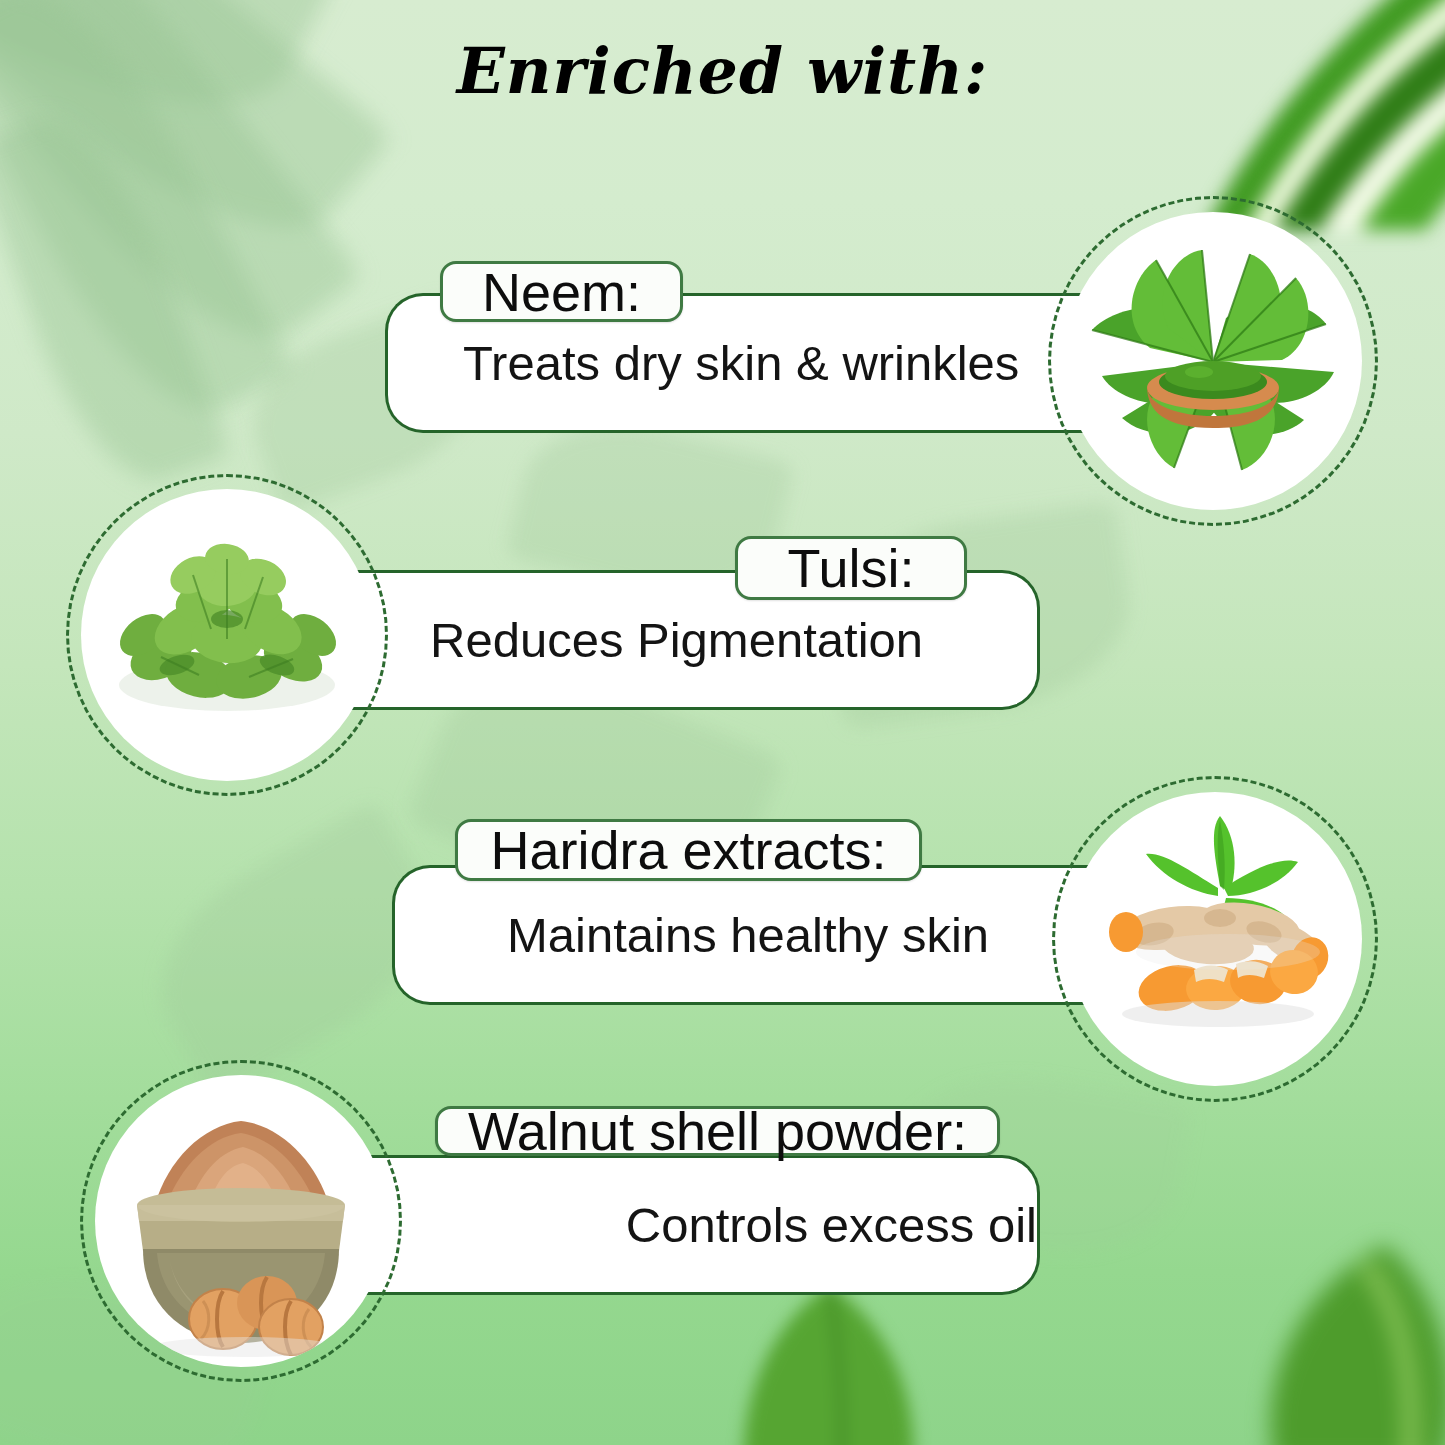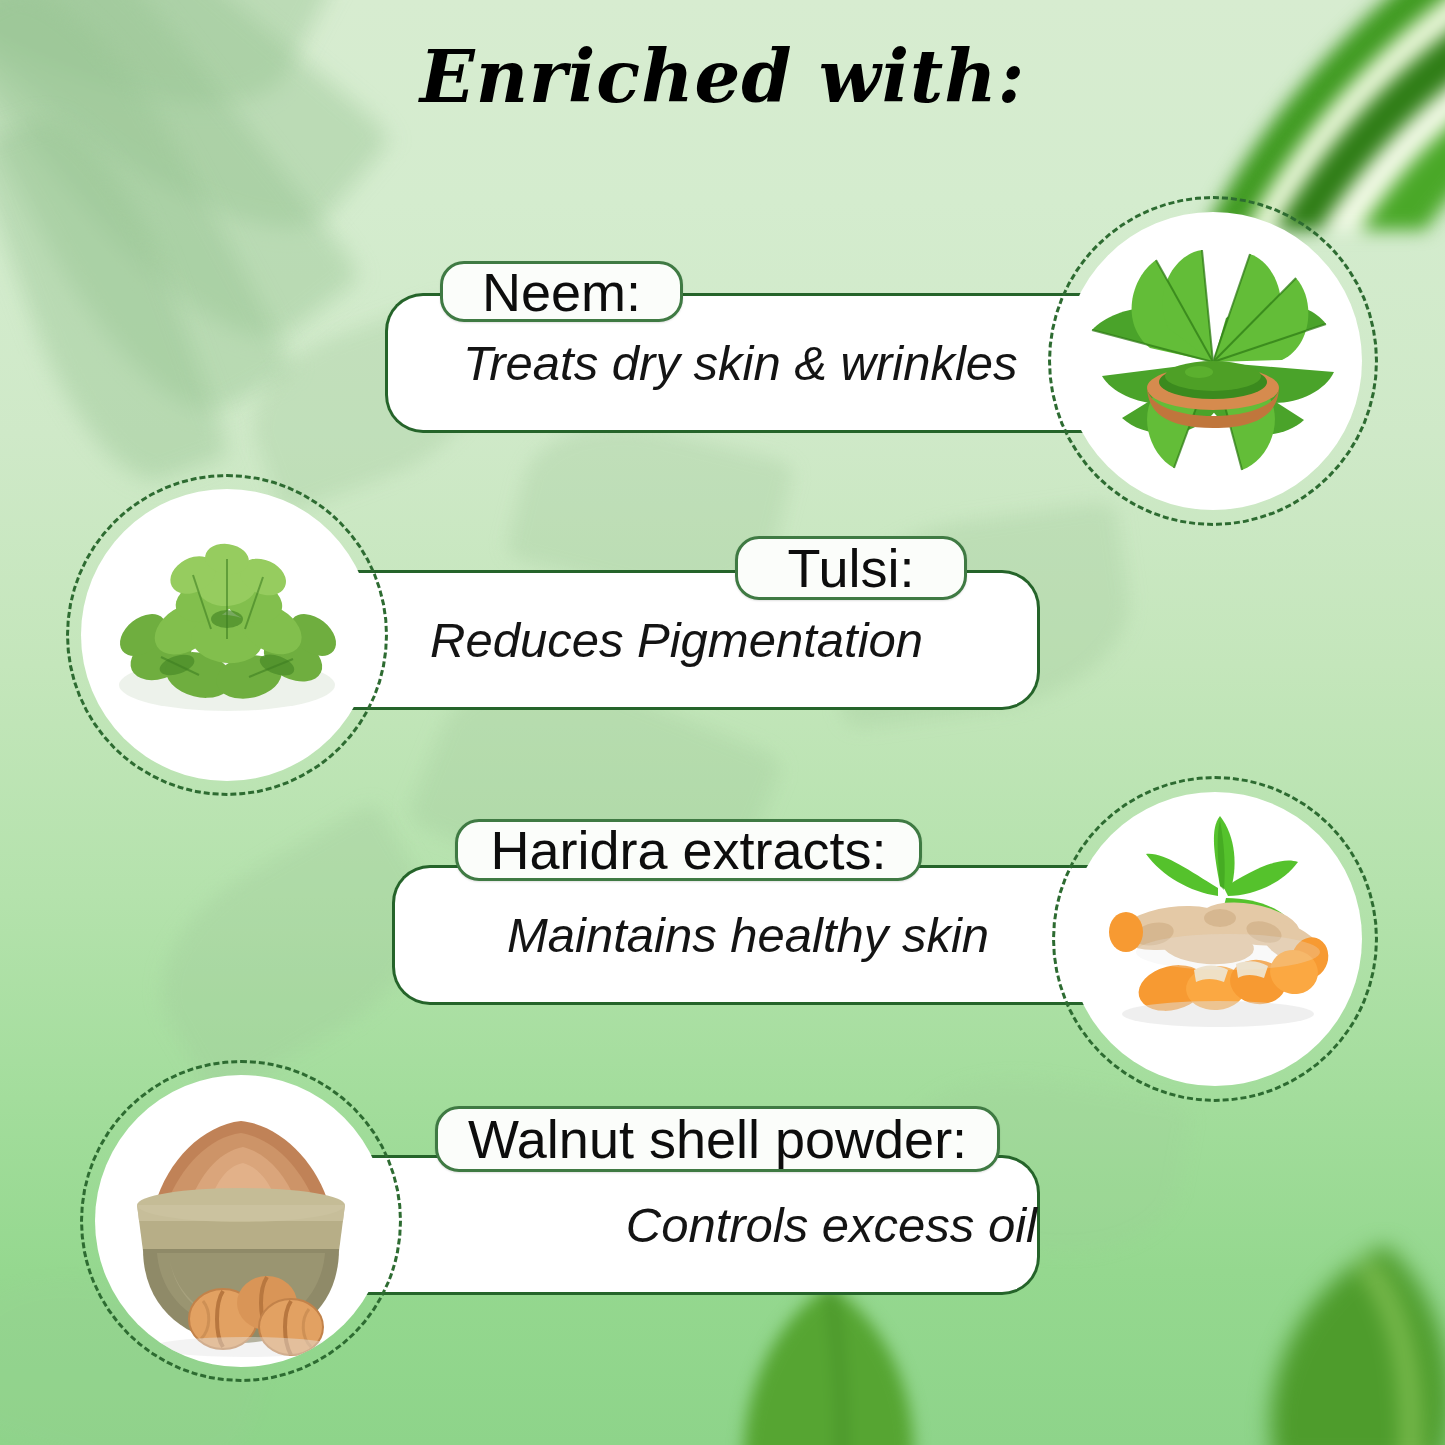--- a/index.html
+++ b/index.html
@@ -52,21 +52,21 @@
   }
 
   
   #title {
     position: absolute;
     top: 34px;
     left: 0;
     width: 1445px;
     text-align: center;
     font-family: "DejaVu Serif", "Liberation Serif", serif;
-    font-size: 72px;
+    font-size: 63px;
     font-weight: 700;
     font-style: italic;
     letter-spacing: 1px;
     color: #000000;
     z-index: 30;
     white-space: nowrap;
   }
 
   
   .row {
@@ -78,37 +78,36 @@
 
   
   .card {
     position: absolute;
     background: #ffffff;
     border: 3px solid #25642a;
     box-sizing: border-box;
     display: flex;
     align-items: center;
     z-index: 12;
-    font-style: italic;
   }
   .card-desc {
     font-family: "Liberation Sans", sans-serif;
     font-size: 49px;
     font-weight: 400;
     color: #141414;
     white-space: nowrap;
     line-height: 1;
   }
 
   
   .chip {
     position: absolute;
     background: #fbfdfa;
     border: 3px solid #3f7a43;
-    border-radius: 24px;
+    border-radius: 16px;
     box-sizing: border-box;
     display: flex;
     align-items: center;
     justify-content: center;
     padding: 8px 16px;
     z-index: 20;
     box-shadow: 0 1px 2px rgba(0,0,0,0.12);
   }
   .chip-text {
     font-family: "Liberation Sans", sans-serif;
@@ -373,21 +372,21 @@
                 border-radius:0 38px 38px 0; border-left:none; padding-left:120px;justify-content:flex-end;">
       <span class="card-desc">Controls excess oil</span>
     </div>
     <div style="position:absolute; left:312px; top:1155px; width:70px; height:140px; z-index:11;">
       <svg width="70" height="140" viewBox="0 0 70 140" style="display:block;">
         <path d="M70,1.5 L16,1.5 M70,138.5 L16,138.5" stroke="#25642a" stroke-width="3" fill="none"></path>
         <rect x="16" y="3" width="54" height="134" fill="#ffffff"></rect>
       </svg>
     </div>
 
-    <div class="chip" style="left:435px; top:1106px; width:565px; height:66px;">
+    <div class="chip" style="left:435px; top:1106px; width:565px; height:50px;">
       <span class="chip-text">Walnut shell powder:</span>
     </div>
 
     <div class="circle-wrap" style="left:80px; top:1060px; width:322px; height:322px;">
       <div class="dash-ring"></div>
       <div class="photo" style="left:15px; top:15px; width:292px; height:292px;">
         <svg class="art" viewBox="0 0 292 292">
 
           <path d="M60,130 C72,86 108,50 146,46 C186,50 222,88 234,130 Z" fill="#c08257"></path>
           <path d="M72,128 C86,92 114,62 146,58 C180,64 206,94 220,128 Z" fill="#cd9468"></path>

